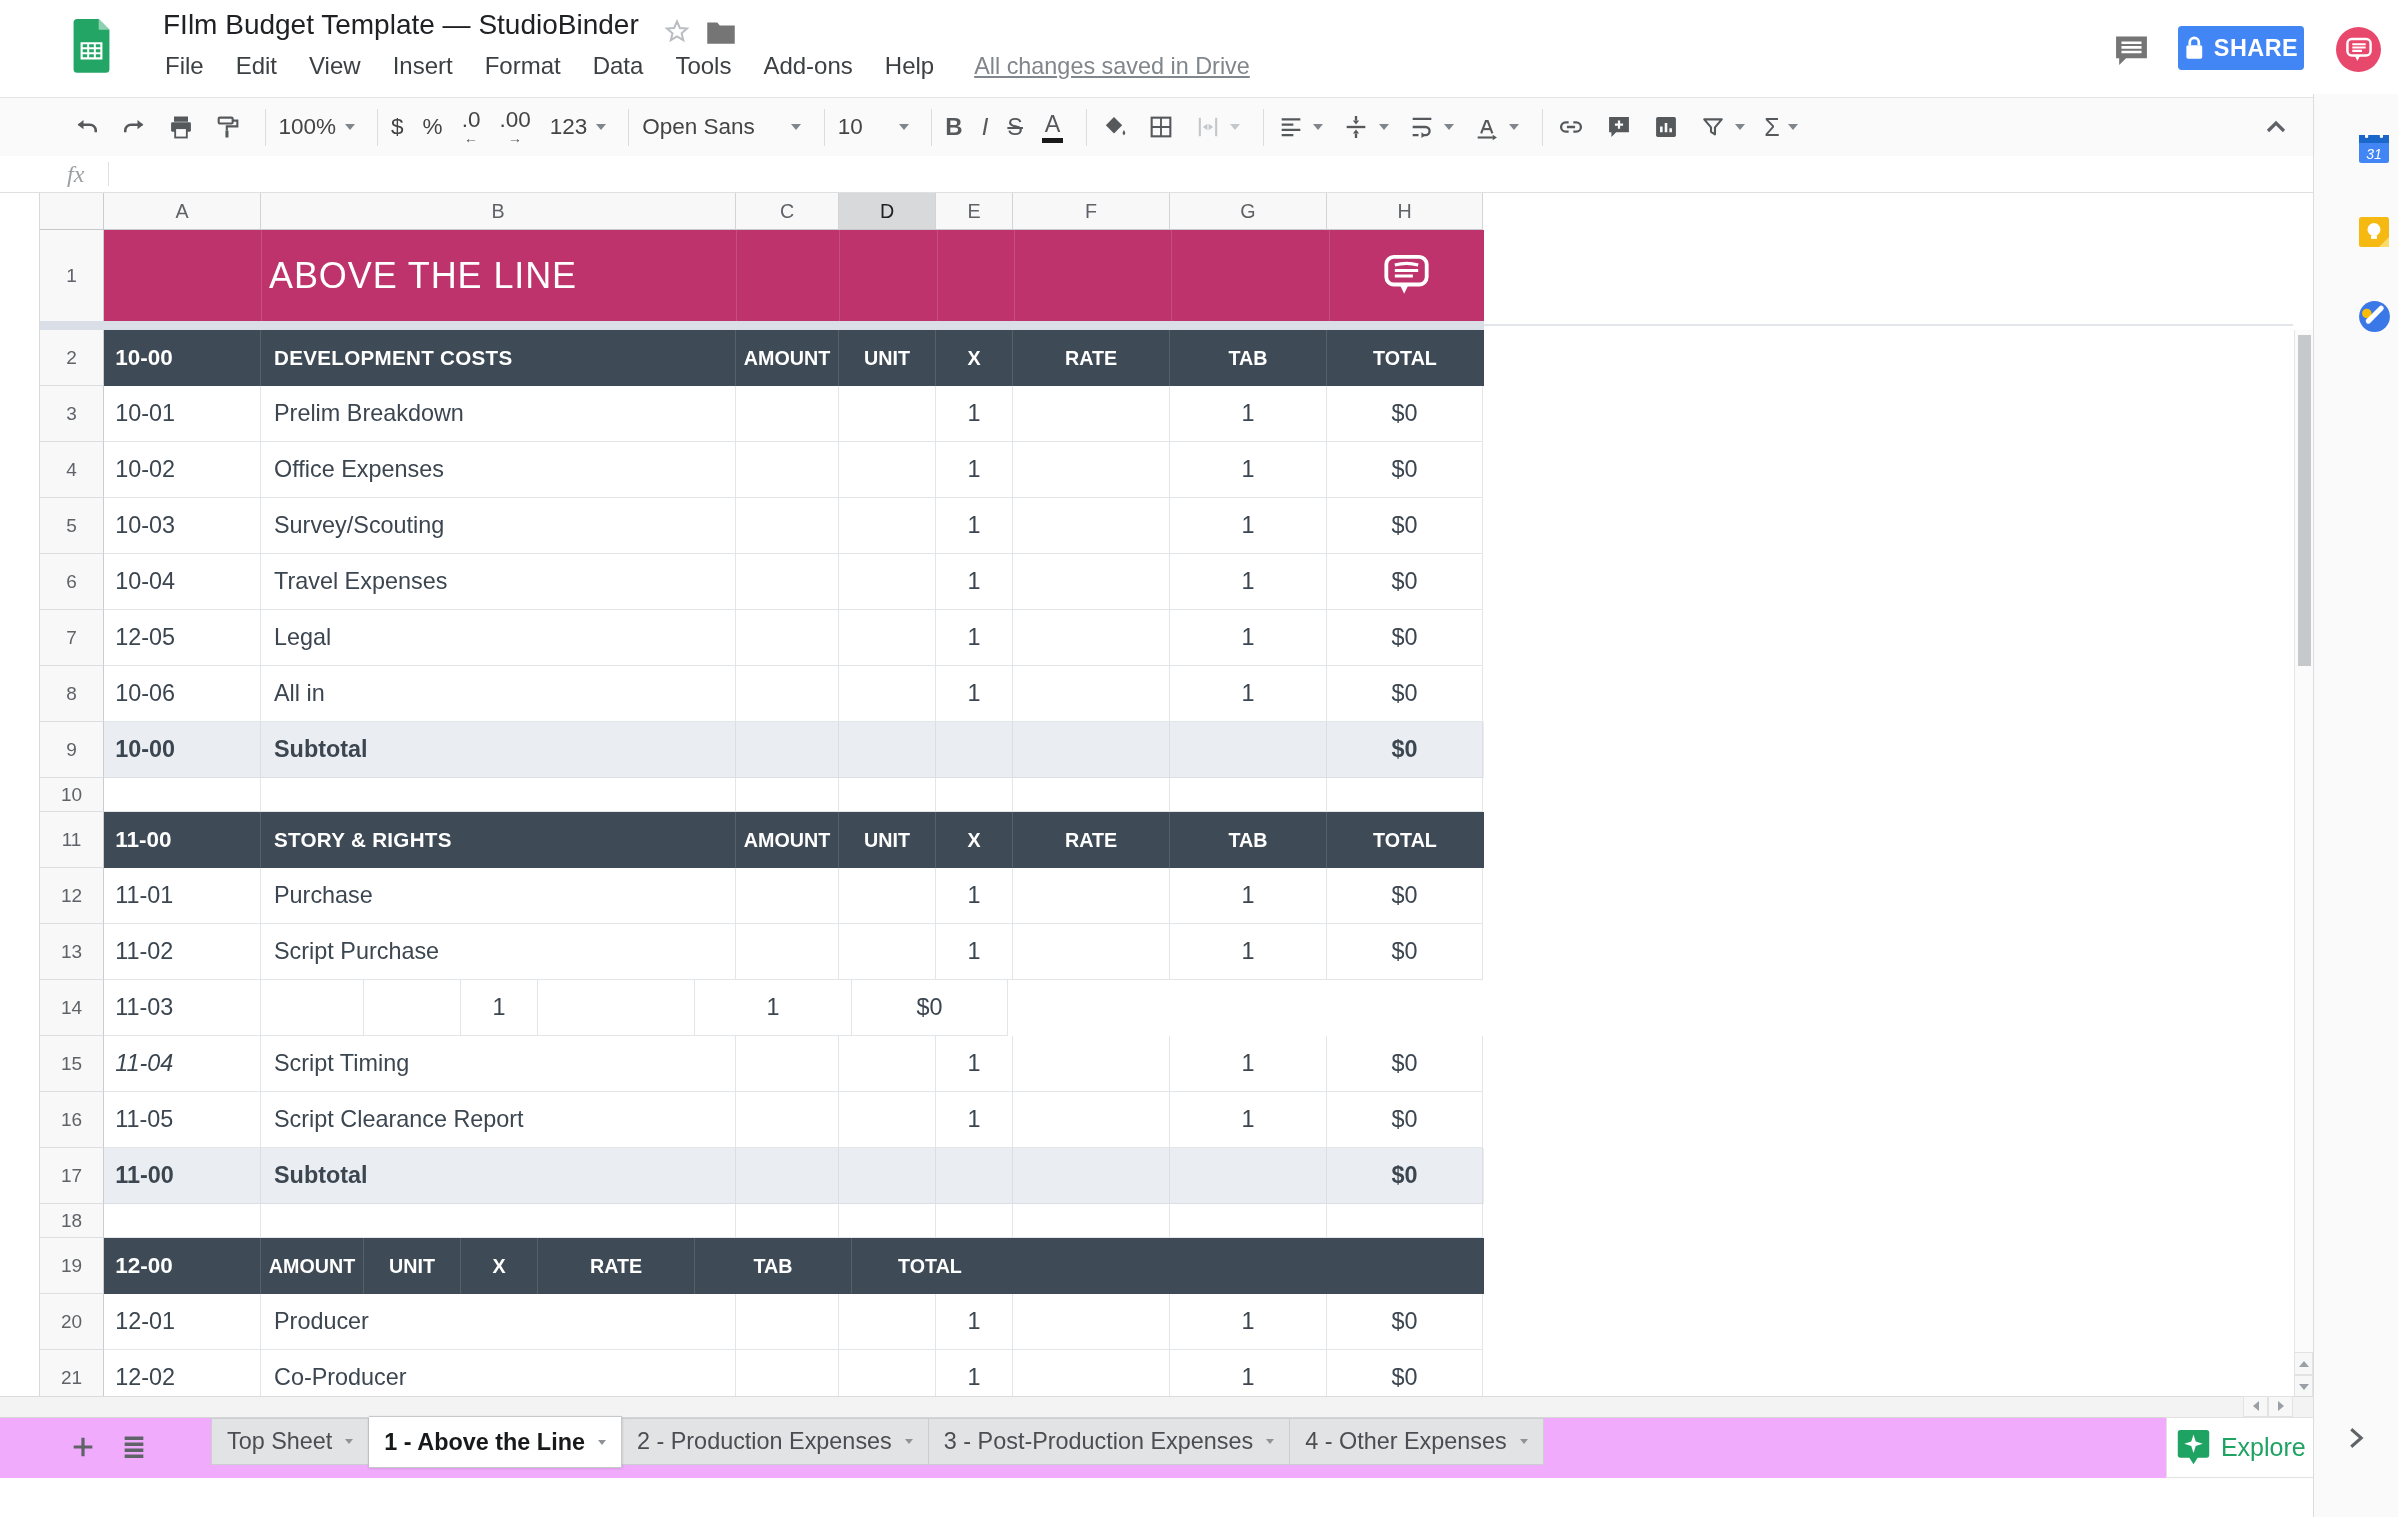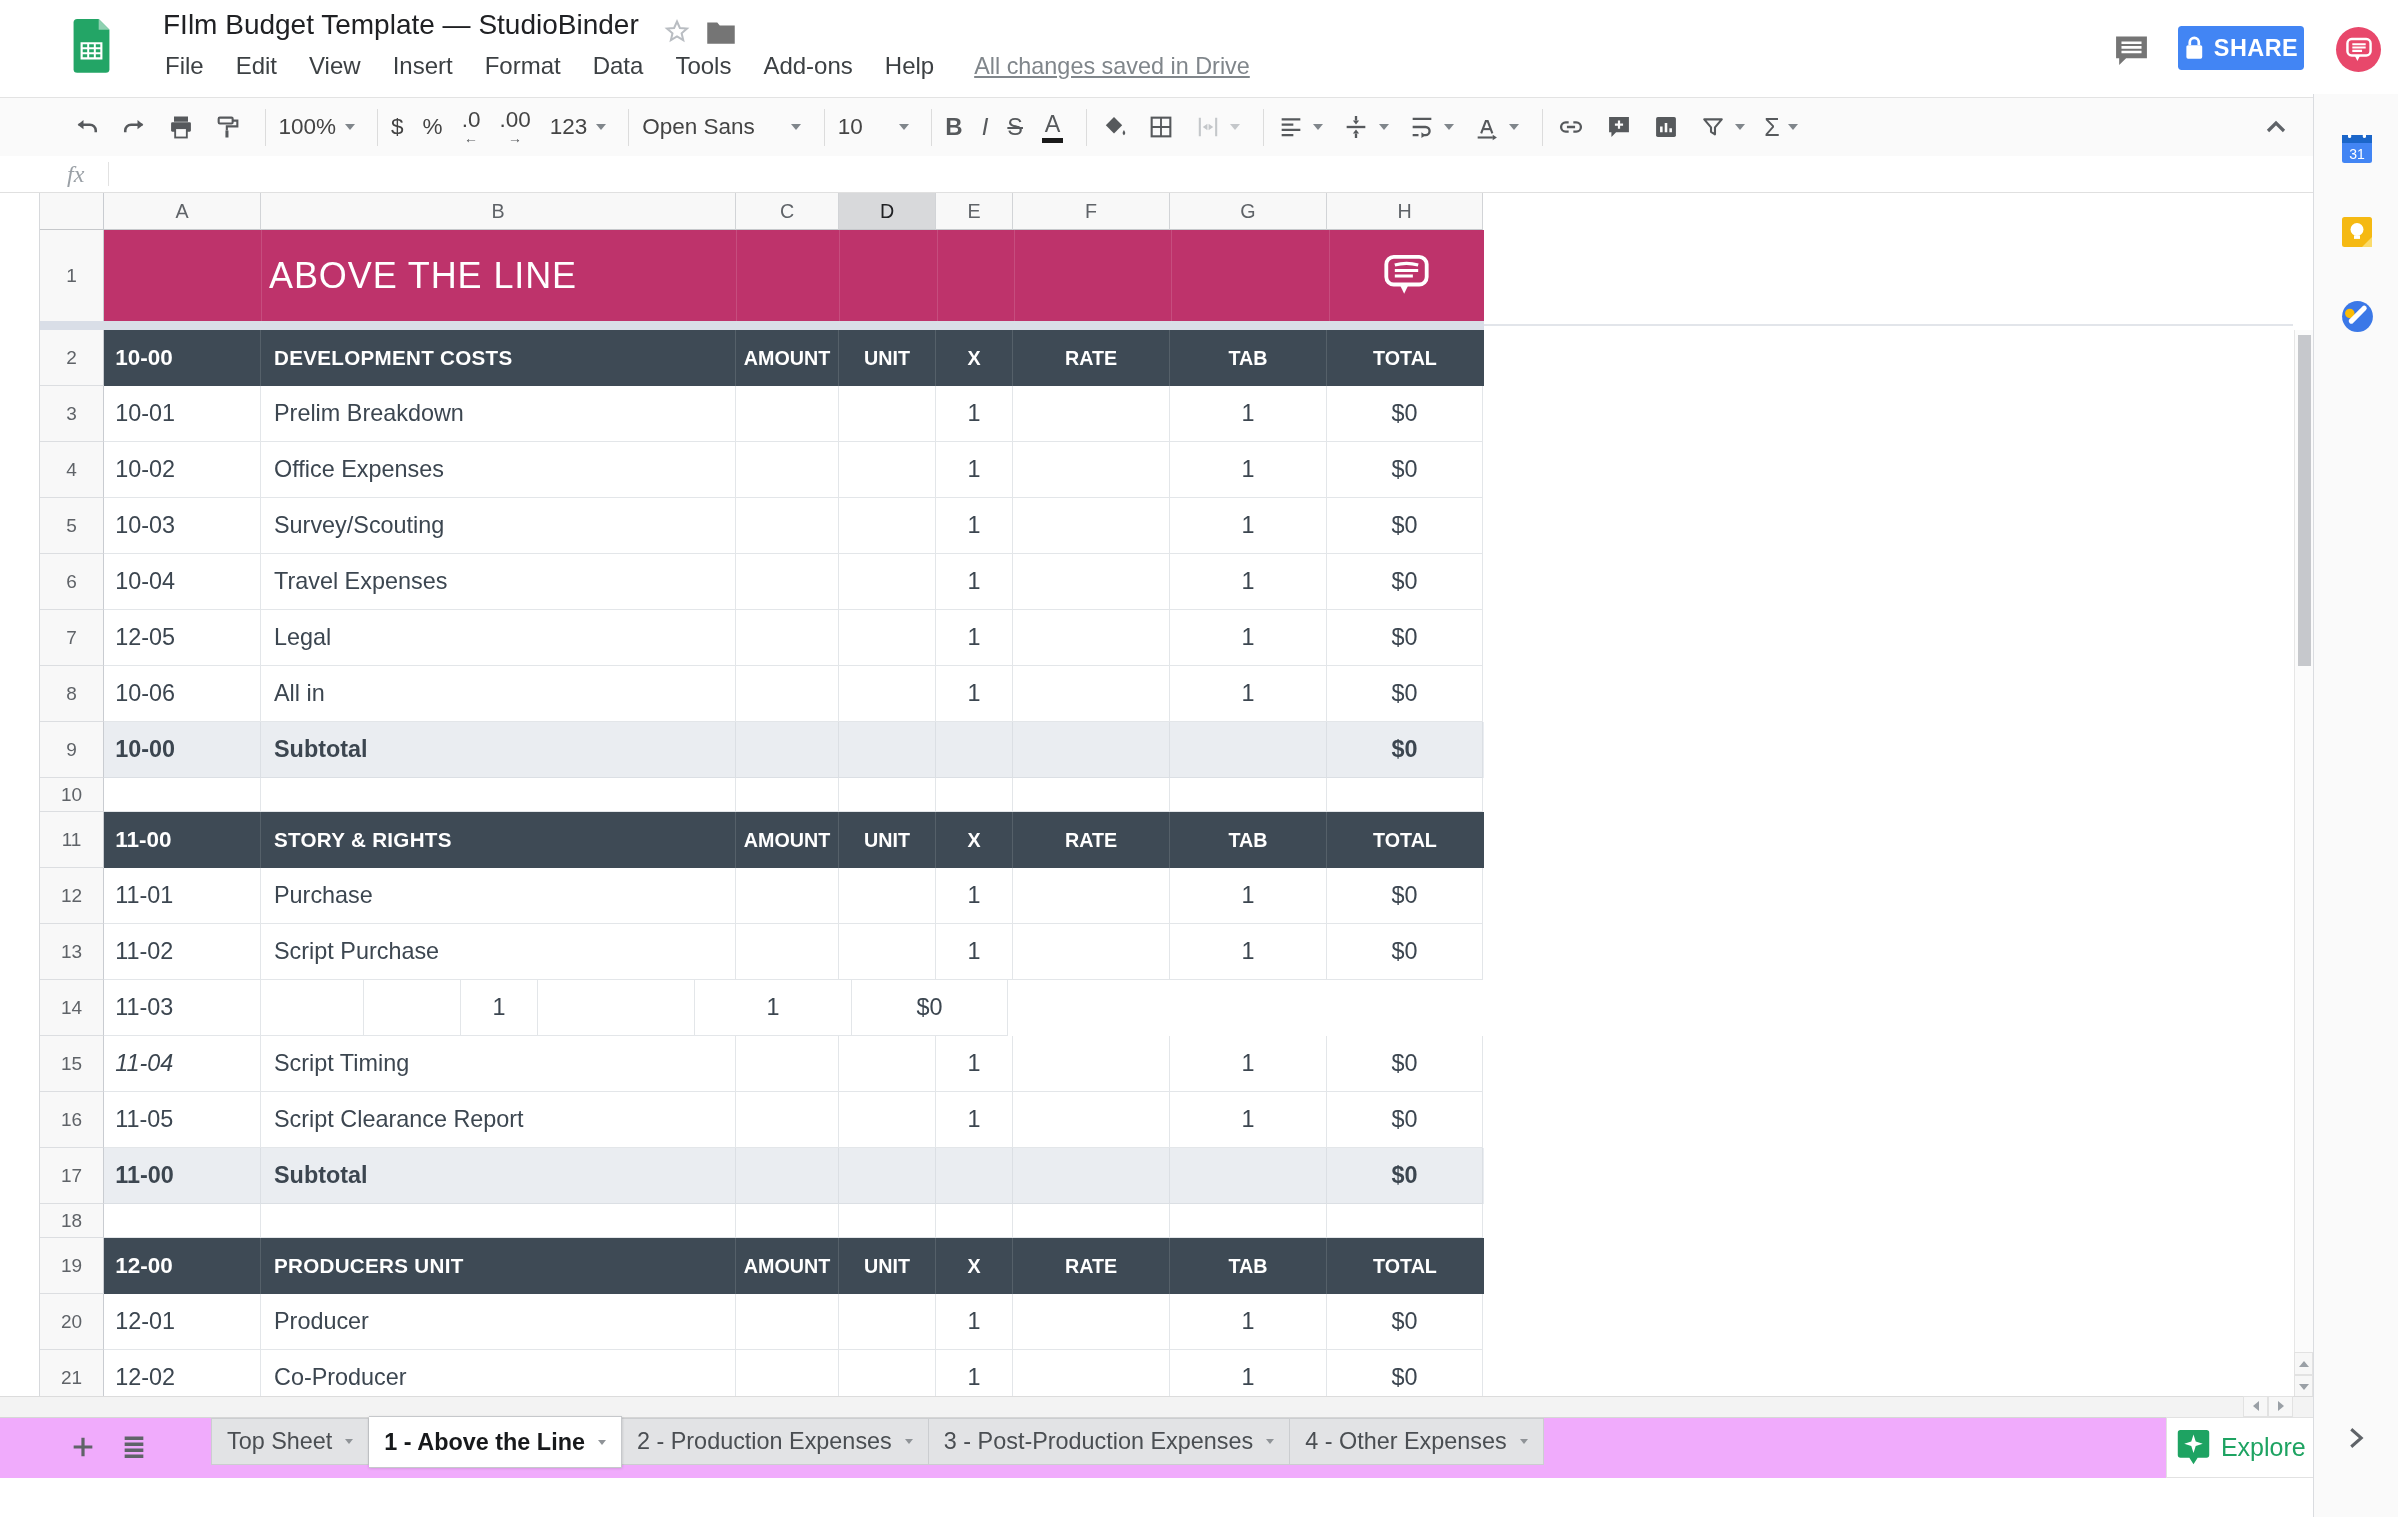--- a/index.html
+++ b/index.html
@@ -118,21 +118,21 @@
   .tab-caret { width:0; height:0; border-left:4.7px solid transparent; border-right:4.7px solid transparent;
     border-top:5.6px solid #8F9397; margin-left:13px; }
 
   #explore-btn { position:absolute; left:2166px; top:1417px; width:147px; height:61px; background:#fff;
     border:0.9px solid #E2E2E2; border-right:none; display:flex; align-items:center; }
   #explore-btn .lbl { color:var(--explore-green); font-size:25px; margin-left:9.4px; }
 
   
   #side-panel { position:absolute; left:2313px; top:94px; width:85px; height:1424px; background:#FAFAFA;
     border-left:0.9px solid #DADCE0; }
-  .panel-icon { position:absolute; left:25px; }
+  .panel-icon { position:absolute; left:42px;font-style:italic; }
   #panel-collapse { position:absolute; left:26px; top:1329px; }
 </style>
 </head>
 <body>
 
 <div id="titlebar">
   <span id="sheets-logo">
     <svg width="43" height="56" viewBox="0 0 48 62">
       <path d="M4 6a4 4 0 0 1 4-4h24l12 12v44a4 4 0 0 1-4 4H8a4 4 0 0 1-4-4z" fill="#23A566"></path>
       <path d="M32 2l12 12H32z" fill="#8ED1B1"></path>
@@ -557,21 +557,20 @@
         <div class="cell ic" style="width: 103px;"></div>
         <div class="cell ic" style="width: 97px;"></div>
         <div class="cell ic" style="width: 77px;"></div>
         <div class="cell ic" style="width: 157px;"></div>
         <div class="cell ic" style="width: 157px;"></div>
         <div class="cell ic" style="width: 156px;"></div>
       </div>
       <div class="g-row section">
         <div class="num">19</div>
         <div class="cell sa" style="width: 157px;">12-00</div>
-        <div class="cell sb" style="width: 475px;">PRODUCERS UNIT</div>
         <div class="cell sh" style="width: 103px;">AMOUNT</div>
         <div class="cell sh" style="width: 97px;">UNIT</div>
         <div class="cell sh" style="width: 77px;">X</div>
         <div class="cell sh" style="width: 157px;">RATE</div>
         <div class="cell sh" style="width: 157px;">TAB</div>
         <div class="cell sh" style="width: 156px;">TOTAL</div>
       </div>
       <div class="g-row item">
         <div class="num">20</div>
         <div class="cell ia" style="width: 157px;">12-01</div>

